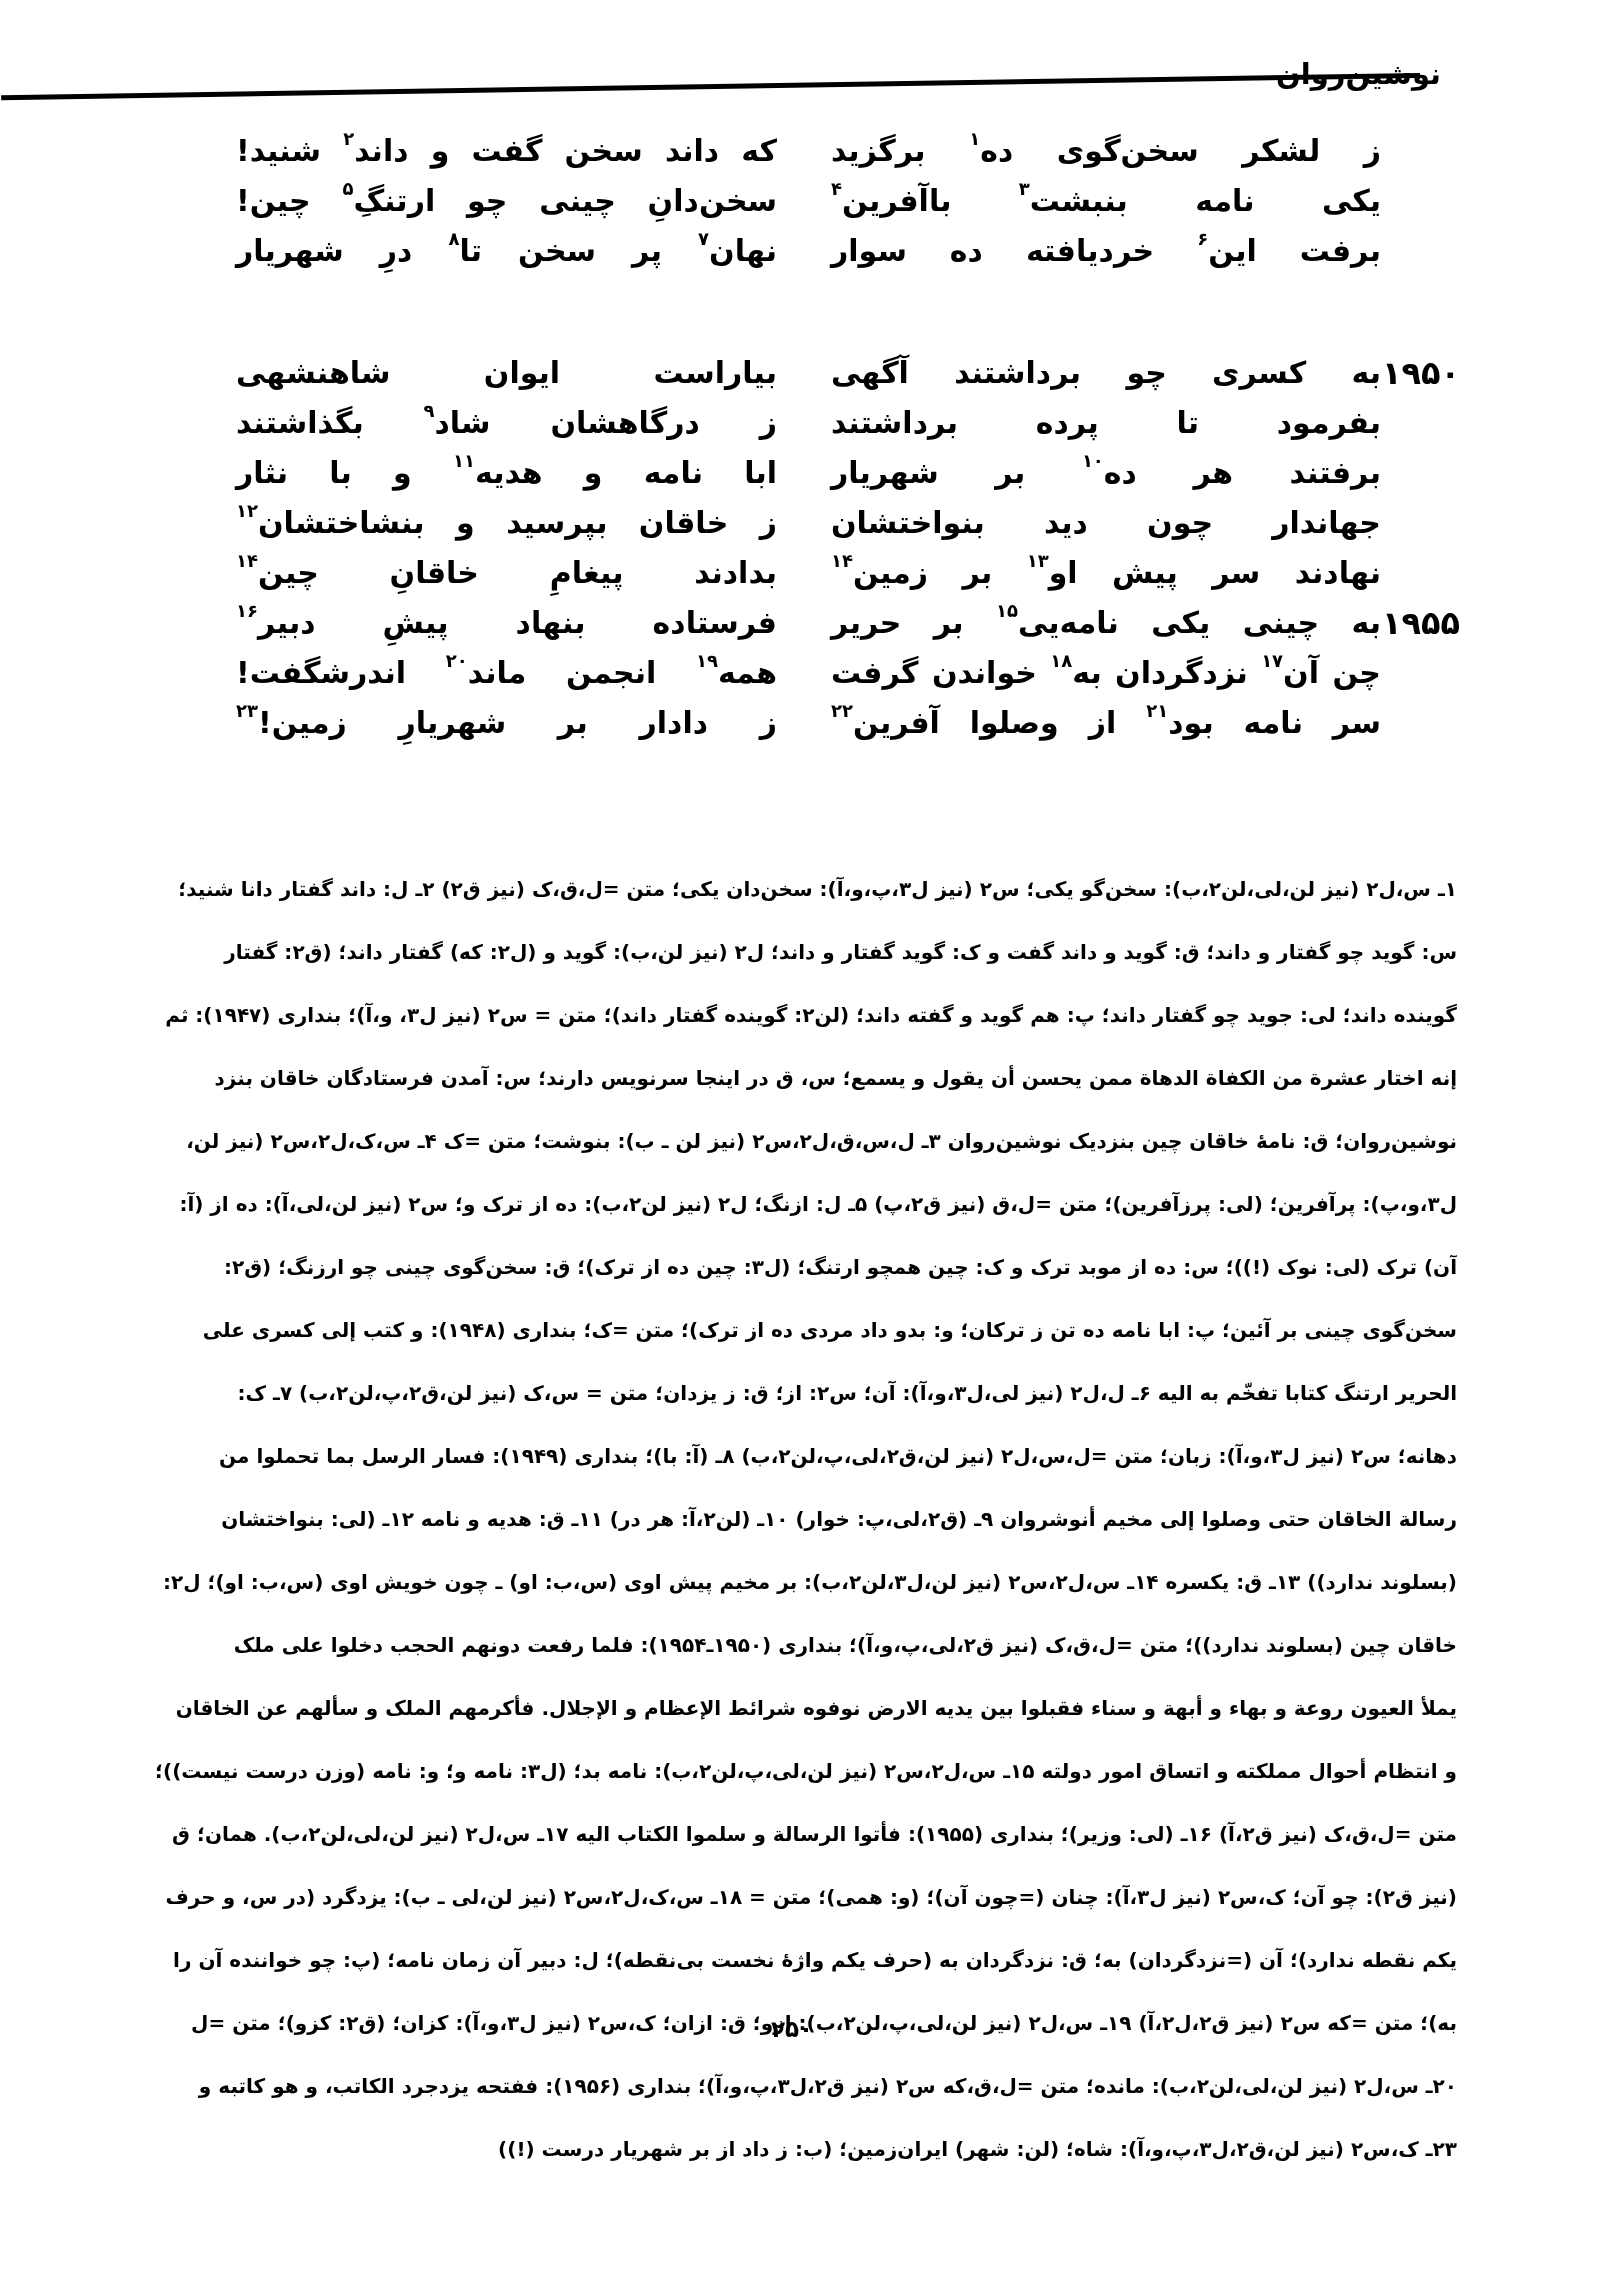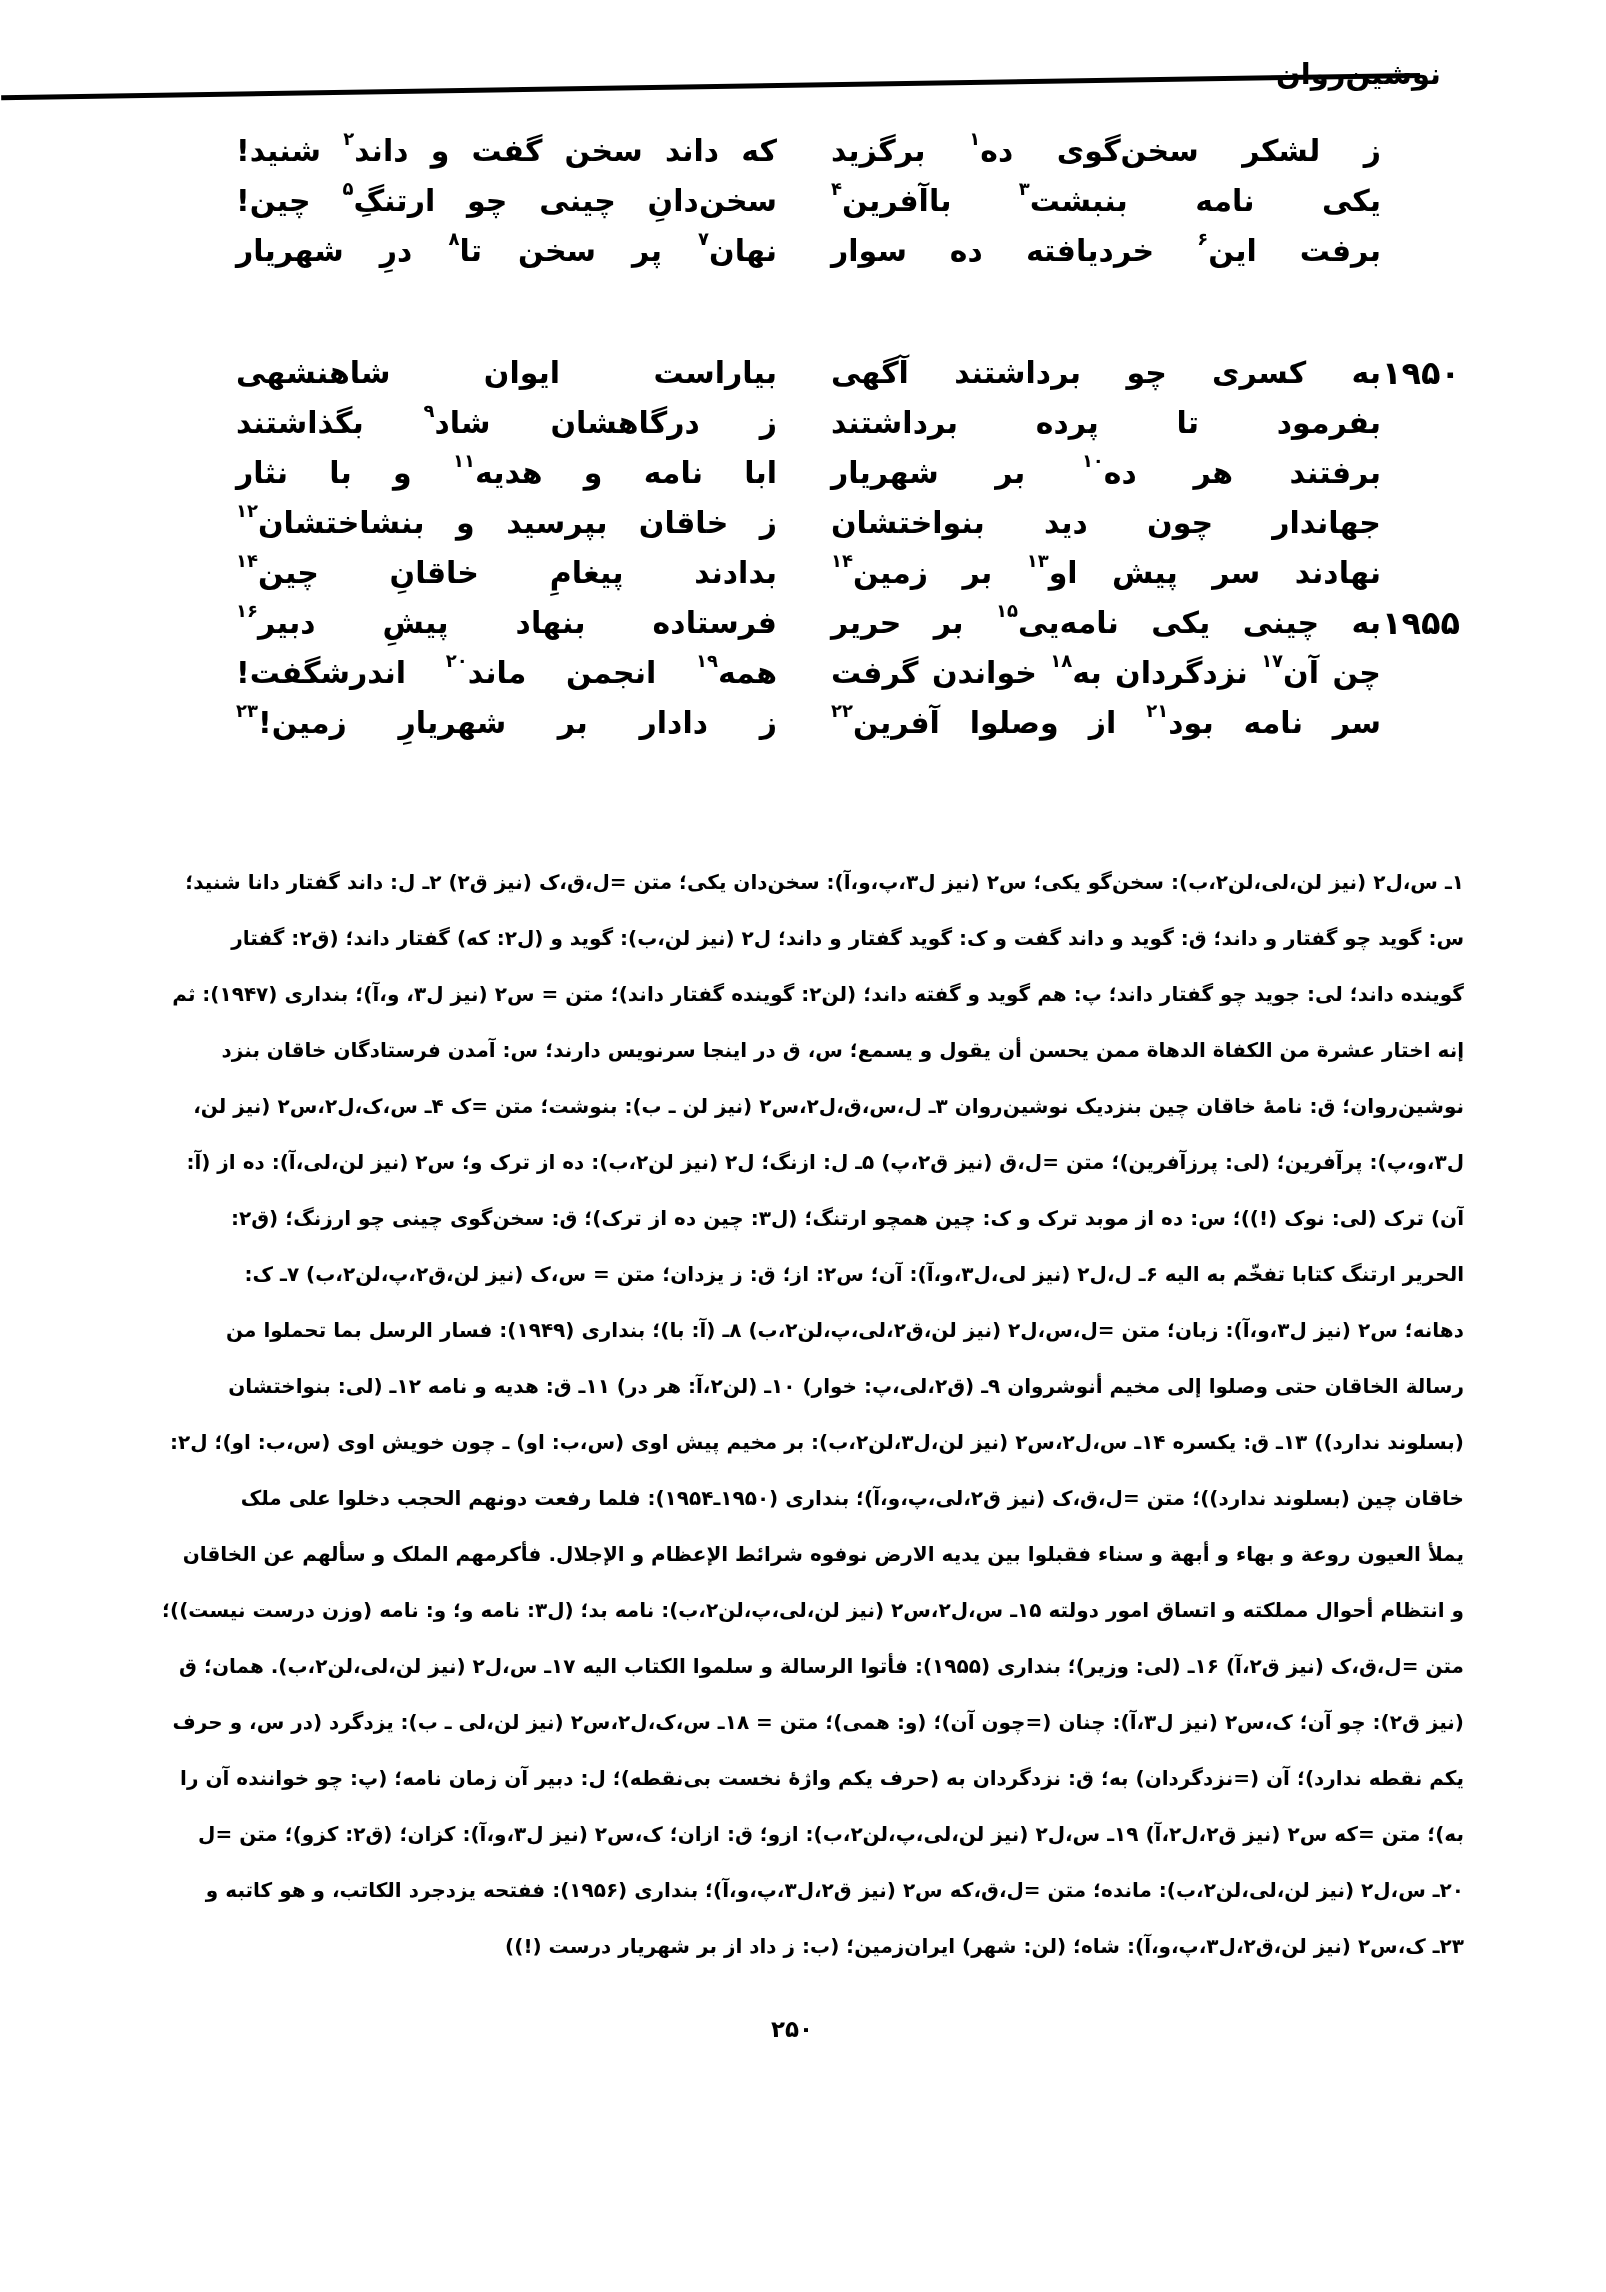--- a/index.html
+++ b/index.html
@@ -33,21 +33,21 @@
   sup { font-size: 0.6em; vertical-align: 0.9em; line-height: 0; }
 
   .block1 { top: 126px; }
   .block2 { top: 348px; }
 
   .footnotes {
     position: absolute; top: 850px; right: 135px; width: 1352px;
     font-family: "DejaVu Sans", sans-serif; font-weight: bold; font-size: 20px;
     line-height: 48px; text-align: justify; text-align-last: right;
   }
-  .footnotes p { margin: 8px; white-space: nowrap; overflow: hidden; text-align: center; }
+  .footnotes p { margin: 15px; white-space: nowrap; overflow: hidden; text-align: center; }
 
   .page-number {
     position: absolute; top: 2016px; left: 755px; width: 58px; 
     font-family: "DejaVu Sans", sans-serif; font-weight: bold; font-size: 23px;
   }
 </style>
 </head>
 <body>
 
 <div class="page">
@@ -222,20 +222,21 @@
     </div>
 
   <div class="footnotes" id="fn">
       <p>۱ـ س،ل۲ (نیز لن،لی،لن۲،ب): سخن‌گو یکی؛ س۲ (نیز ل۳،پ،و،آ): سخن‌دان یکی؛ متن =ل،ق،ک (نیز ق۲)  ۲ـ ل: داند گفتار دانا شنید؛</p>
       <p>س: گوید چو گفتار و داند؛ ق: گوید و داند گفت و ک: گوید گفتار و داند؛ ل۲ (نیز لن،ب): گوید و (ل۲: که) گفتار داند؛ (ق۲: گفتار</p>
       <p>گوینده داند؛ لی: جوید چو گفتار داند؛ پ: هم گوید و گفته داند؛ (لن۲: گوینده گفتار داند)؛ متن = س۲ (نیز ل۳، و،آ)؛ بنداری (۱۹۴۷): ثم</p>
       <p>إنه اختار عشرة من الکفاة الدهاة ممن یحسن أن یقول و یسمع؛ س، ق در اینجا سرنویس دارند؛ س: آمدن فرستادگان خاقان بنزد</p>
       <p>نوشین‌روان؛ ق: نامهٔ خاقان چین بنزدیک نوشین‌روان  ۳ـ ل،س،ق،ل۲،س۲ (نیز لن ـ ب): بنوشت؛ متن =ک  ۴ـ س،ک،ل۲،س۲ (نیز لن،</p>
       <p>ل۳،و،پ): پرآفرین؛ (لی: پرزآفرین)؛ متن =ل،ق (نیز ق۲،پ)  ۵ـ ل: ازنگ؛ ل۲ (نیز لن۲،ب): ده از ترک و؛ س۲ (نیز لن،لی،آ): ده از (آ:</p>
       <p>آن) ترک (لی: نوک (!))؛ س: ده از موبد ترک و ک: چین همچو ارتنگ؛ (ل۳: چین ده از ترک)؛ ق: سخن‌گوی چینی چو ارزنگ؛ (ق۲:</p>
+      <p>سخن‌گوی چینی بر آئین؛ پ: ابا نامه ده تن ز ترکان؛ و: بدو داد مردی ده از ترک)؛ متن =ک؛ بنداری (۱۹۴۸): و کتب إلی کسری علی</p>
       <p>الحریر ارتنگ کتابا تفخّم به الیه  ۶ـ ل،ل۲ (نیز لی،ل۳،و،آ): آن؛ س۲: از؛ ق: ز یزدان؛ متن = س،ک (نیز لن،ق۲،پ،لن۲،ب)  ۷ـ ک:</p>
       <p>دهانه؛ س۲ (نیز ل۳،و،آ): زبان؛ متن =ل،س،ل۲ (نیز لن،ق۲،لی،پ،لن۲،ب)  ۸ـ (آ: با)؛ بنداری (۱۹۴۹): فسار الرسل بما تحملوا من</p>
       <p>رسالة الخاقان حتی وصلوا إلی مخیم أنوشروان  ۹ـ (ق۲،لی،پ: خوار)  ۱۰ـ (لن۲،آ: هر در)  ۱۱ـ ق: هدیه و نامه  ۱۲ـ (لی: بنواختشان</p>
       <p>(بسلوند ندارد))  ۱۳ـ ق: یکسره  ۱۴ـ س،ل۲،س۲ (نیز لن،ل۳،لن۲،ب): بر مخیم پیش اوی (س،ب: او) ـ چون خویش اوی (س،ب: او)؛ ل۲:</p>
       <p>خاقان چین (بسلوند ندارد))؛ متن =ل،ق،ک (نیز ق۲،لی،پ،و،آ)؛ بنداری (۱۹۵۰ـ۱۹۵۴): فلما رفعت دونهم الحجب دخلوا علی ملک</p>
       <p>یملأ العیون روعة و بهاء و أبهة و سناء فقبلوا بین یدیه الارض نوفوه شرائط الإعظام و الإجلال. فأکرمهم الملک و سألهم عن الخاقان</p>
       <p>و انتظام أحوال مملکته و اتساق امور دولته  ۱۵ـ س،ل۲،س۲ (نیز لن،لی،پ،لن۲،ب): نامه بد؛ (ل۳: نامه و؛ و: نامه (وزن درست نیست))؛</p>
       <p>متن =ل،ق،ک (نیز ق۲،آ)  ۱۶ـ (لی: وزیر)؛ بنداری (۱۹۵۵): فأتوا الرسالة و سلموا الکتاب الیه  ۱۷ـ س،ل۲ (نیز لن،لی،لن۲،ب). همان؛ ق</p>
       <p>(نیز ق۲): چو آن؛ ک،س۲ (نیز ل۳،آ): چنان (=چون آن)؛ (و: همی)؛ متن =  ۱۸ـ س،ک،ل۲،س۲ (نیز لن،لی ـ ب): یزدگرد (در س، و حرف</p>
       <p>یکم نقطه ندارد)؛ آن (=نزدگردان) به؛ ق: نزدگردان به (حرف یکم واژهٔ نخست بی‌نقطه)؛ ل: دبیر آن زمان نامه؛ (پ: چو خواننده آن را</p>

